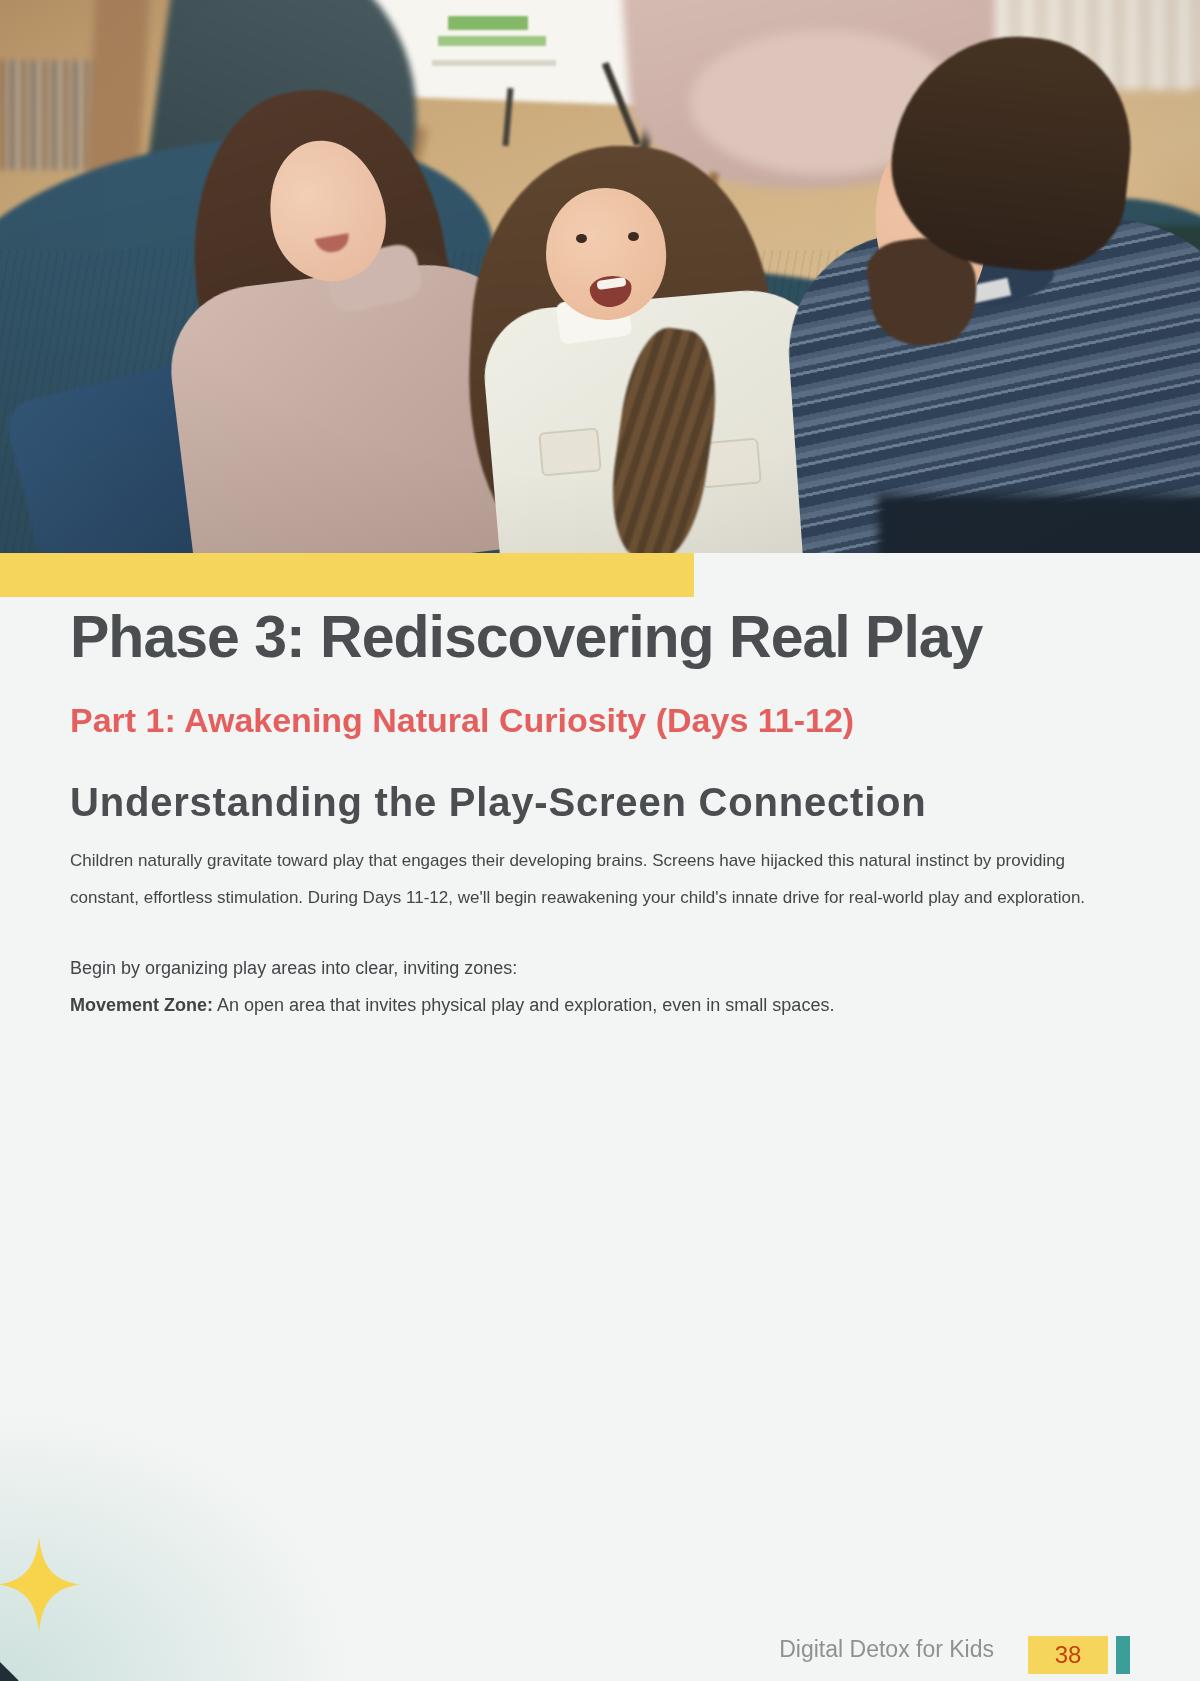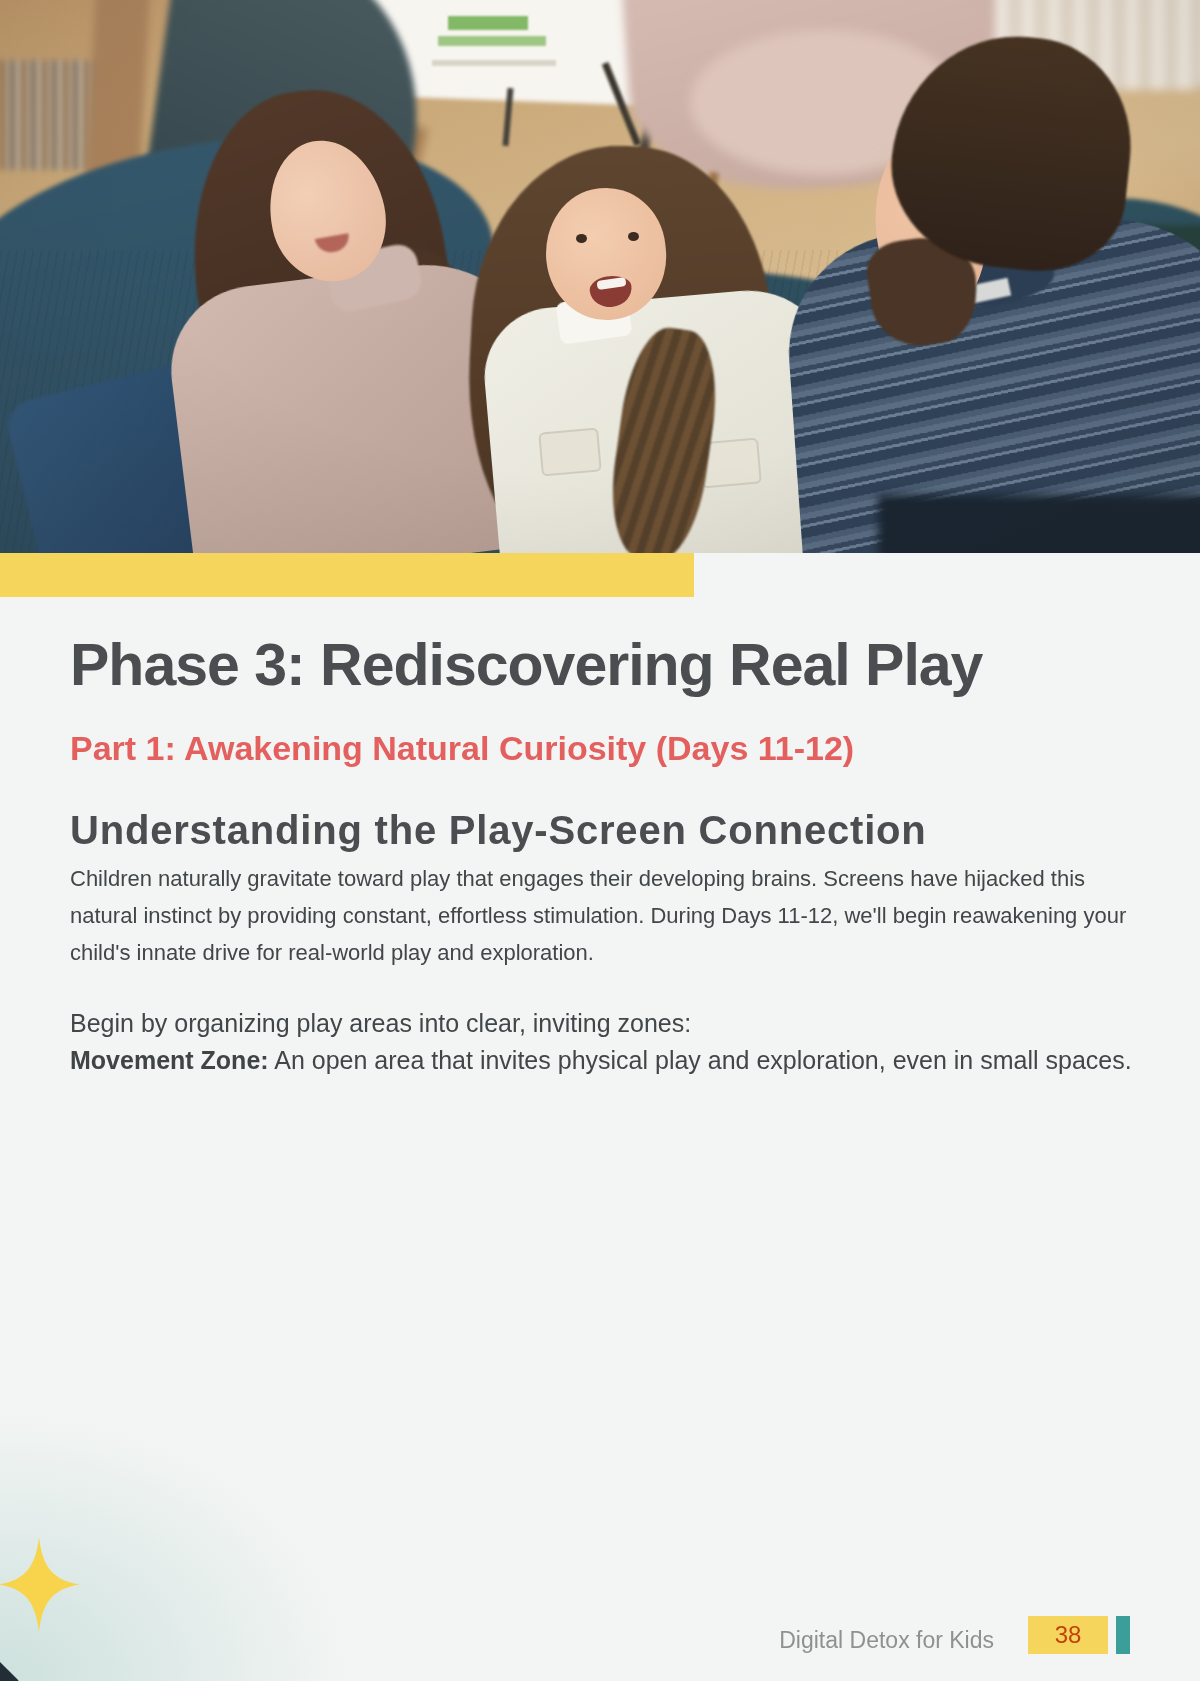--- a/index.html
+++ b/index.html
@@ -96,36 +96,36 @@
   .ph-dad-hair{left:893px;top:36px;width:237px;height:232px;transform:rotate(6deg);filter:blur(.8px);
     background:linear-gradient(180deg,#463322,#2f221a);border-radius:55% 45% 40% 50% / 60% 50% 35% 45%;}
   .ph-dad-shadow{left:878px;top:495px;width:332px;height:70px;background:#1a2531;filter:blur(4px);}
   .ph-vignette{left:0;top:0;width:1200px;height:553px;
     background:radial-gradient(ellipse at 50% 35%,rgba(255,255,255,0) 55%,rgba(30,30,30,0.10) 100%);}
 
   
   .accent-bar{position:absolute;left:0;top:553px;width:694px;height:44px;}
 
   
-  .content{position:absolute;left:0;top:625px;width:1200px;padding:0 65px 0 70px;box-sizing:border-box;}
+  .content{position:absolute;left:0;top:597px;width:1200px;padding:0 65px 0 70px;box-sizing:border-box;}
   .content h1{margin:8px 0 0;font-size:59px;line-height:65px;font-weight:bold;letter-spacing:-1px;color:#4a4e50;}
   .content h2{margin:30px 0 0;font-size:34px;line-height:40px;font-weight:bold;color:#e4605e;}
   .content h3{margin:0;font-size:40px;line-height:36px;font-weight:bold;letter-spacing:.8px;color:#4a4e50;}
   .h3-first{margin-top:44px !important;}
   .h3-second{margin-top:26px !important;}
-  .content p{margin:12px 0 0;font-size:22px;line-height:37px;color:#414649;max-width:1070px;}
-  .zones{margin-top:34px;font-size:25px;line-height:37px;color:#414649;max-width:1072px;}
+  .content p{margin:22px 0 0;font-size:17px;line-height:37px;color:#414649;max-width:1070px;}
+  .zones{margin-top:34px;font-size:18px;line-height:37px;color:#414649;max-width:1072px;}
   .zone b{font-weight:bold;color:#3f4446;}
 
   
   .sparkle{position:absolute;left:-2px;top:1537px;width:82px;height:95px;}
   .corner-mark{position:absolute;left:-14px;top:1667px;width:27px;height:27px;background:#222e36;transform:rotate(45deg);}
 
   
-  .footer{position:absolute;right:70px;bottom:27px;height:38px;display:flex;align-items:flex-end;margin-left:12px;}
+  .footer{position:absolute;right:70px;bottom:7px;height:38px;display:flex;align-items:flex-start;margin-left:12px;}
   .footer-title{font-size:23px;color:#8c9290;margin-right:34px;}
   .page-badge{width:80px;height:38px;line-height:38px;text-align:center;font-size:24px;color:#c2410c;}
   .teal-tab{width:14px;height:38px;margin-left:8px;}
 </style>
 </head>
 <body>
 
 <div class="page">
 
   <div class="hero">

